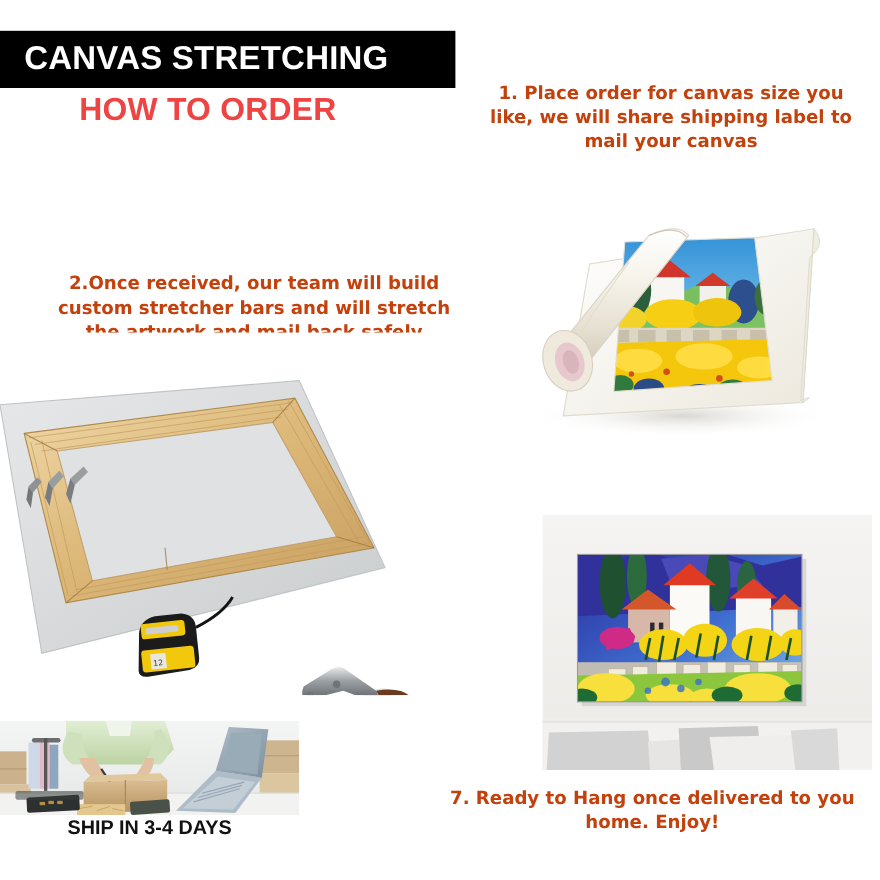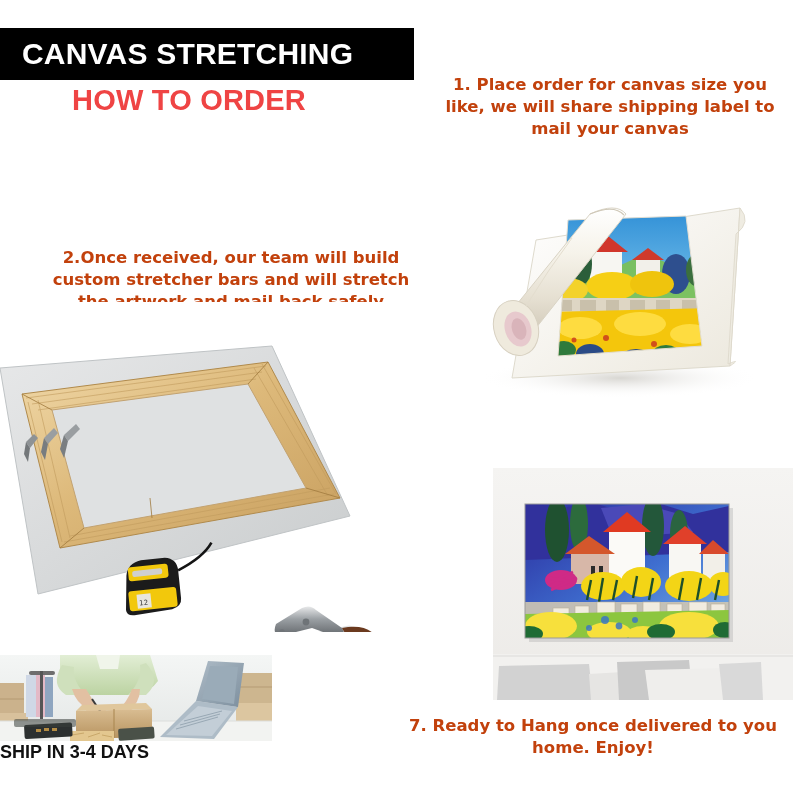--- a/index.html
+++ b/index.html
@@ -25,21 +25,21 @@
 
   
   .step-text{
     position:absolute; font-family:"DejaVu Sans", sans-serif;
     font-weight:bold; color:#c2410c; text-align:center; line-height:1.33;
   }
   #step1-text{ left:432px; top:74px; width:356px; font-size:16.5px; }
   #step2-text{ left:38px; top:213px; width:386px; font-size:16.5px;margin-top:34px; }
   #step3-text{ left:386px; top:715px; width:414px; font-size:16.5px; }
   #ship-text{
-    position:absolute; left:0px; top:742px; width:272px; text-align:left;
+    position:absolute; left:0px; top:742px; width:272px; text-align:center;
     font-family:"Liberation Sans", sans-serif; font-weight:bold;
     font-size:18px; color:#111;
   }
 
   
   .photo{ position:absolute; overflow:hidden; }
   #photo-roll   { left:440px; top:178px; width:350px; height:250px; }
   #photo-frame  { left:0px;   top:302px; width:440px; height:330px; }
   #photo-room   { left:493px; top:468px; width:300px; height:232px; }
   #photo-pack   { left:0px;   top:655px; width:272px; height:86px; }

